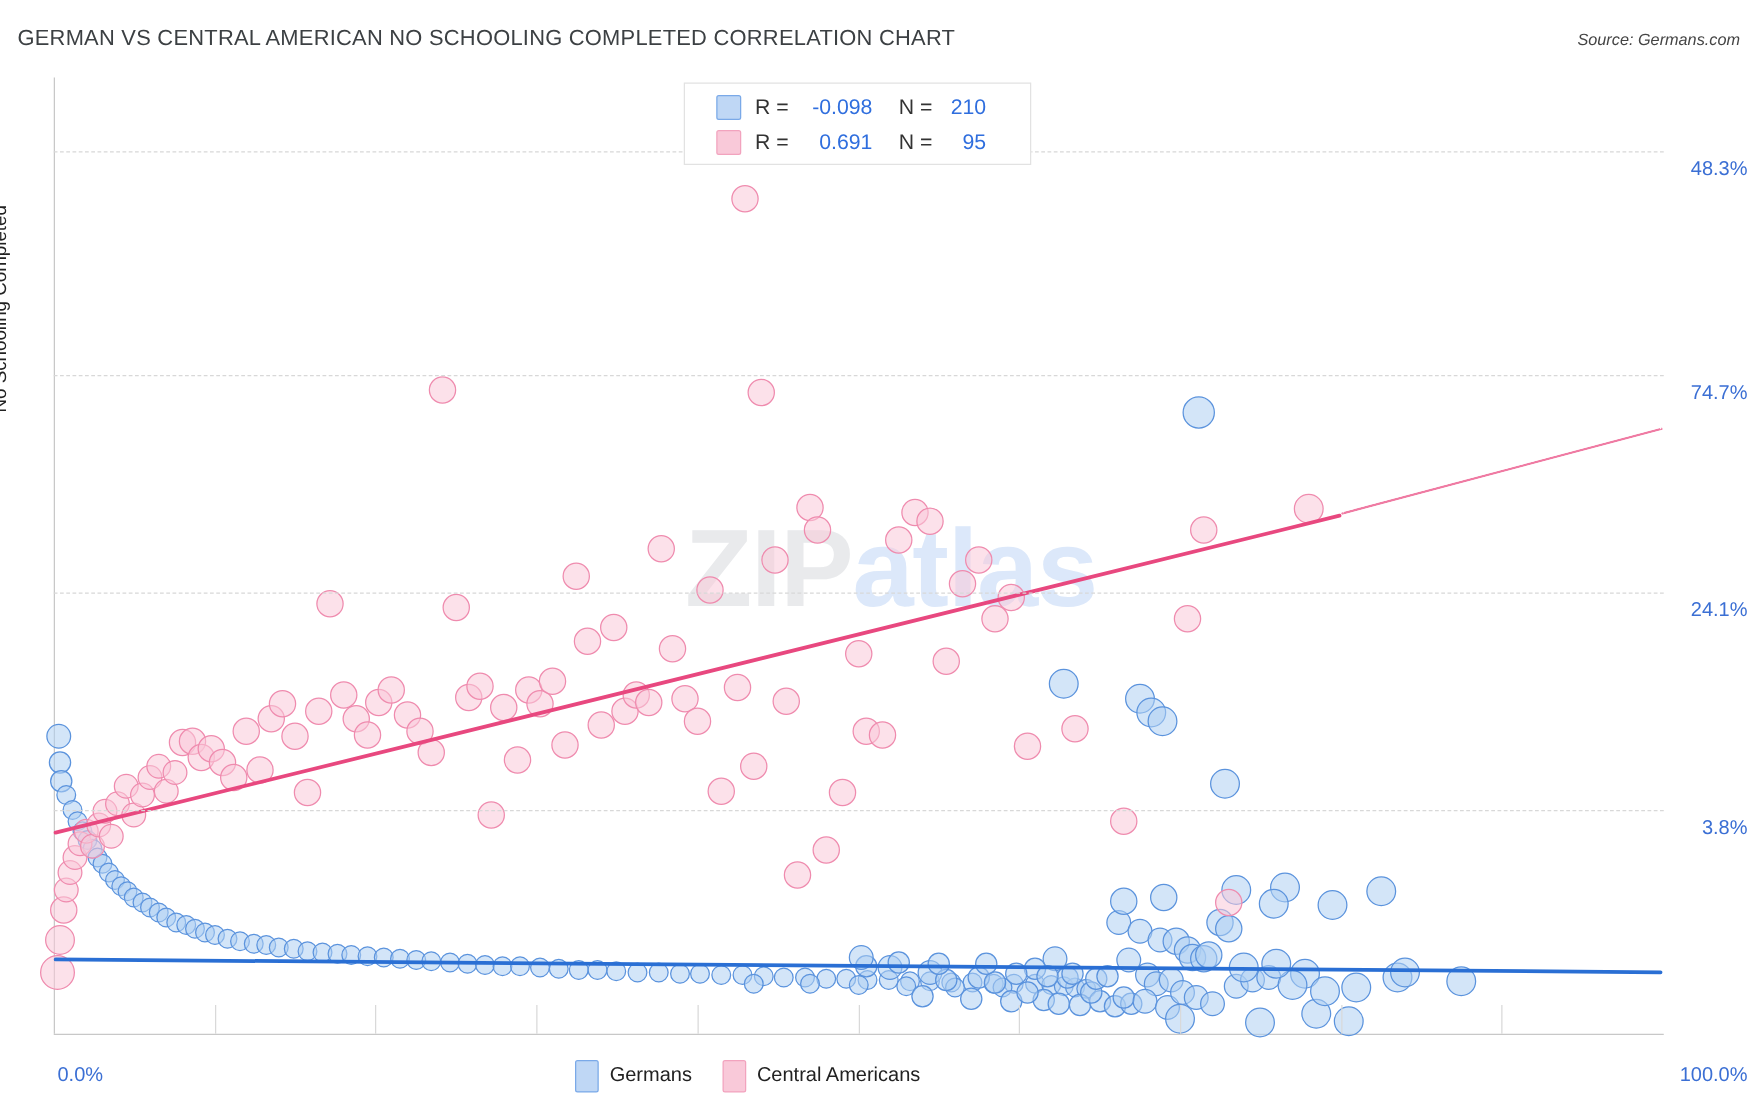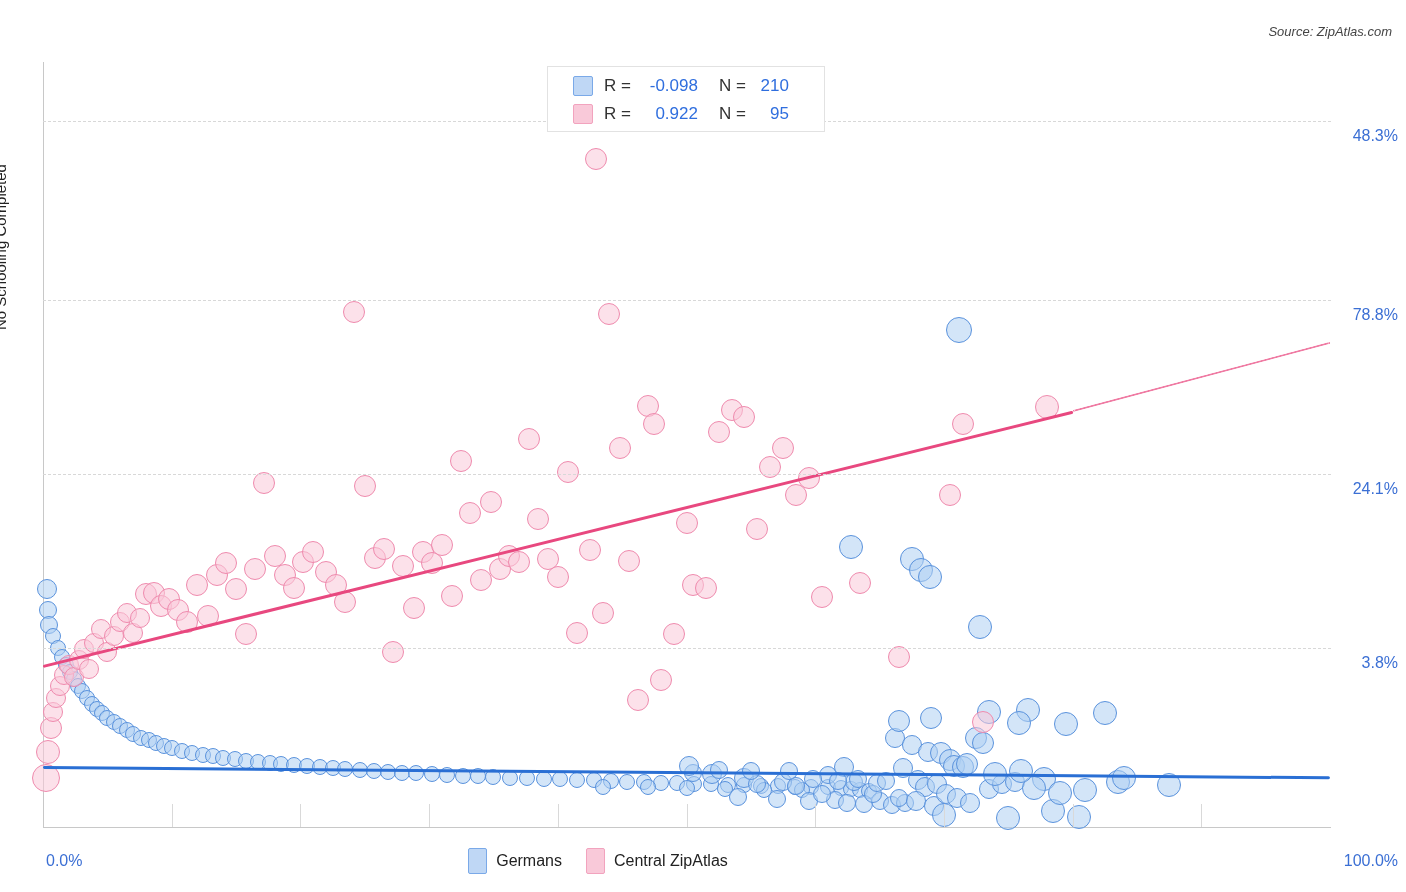--- a/index.html
+++ b/index.html
@@ -83,27 +83,31 @@
   .trend{position:absolute;transform-origin:left center;height:3px;border-radius:2px;}
   .trend.blue{background:#2a6fd4;}
   .trend.pink{background:#e8487f;}
   .trend.dash{height:0;border-top:2px dashed #ef7ba3;background:none;}
 </style>
 </head>
 <body>
 
 <div id="root">
 
-  <div class="source">Source: ZipAtlas.com</div>
+  <div class="title">GERMAN VS CENTRAL AMERICAN NO SCHOOLING COMPLETED CORRELATION CHART</div>
+  <div class="source">Source: Germans.com</div>
 
   <div class="ytitle">No Schooling Completed</div>
 
   <div class="axis-left"></div>
   <div class="axis-bottom"></div>
 
+  <div class="wm">
+    <span class="zip">ZIP</span><span class="atlas">atlas</span>
+  </div>
 
   <div class="plot" id="plot">
       <div class="pt b" style="left: -6.139px; top: 517.262px; width: 20px; height: 20px;"></div>
       <div class="pt b" style="left: -3.852px; top: 539.446px; width: 18px; height: 18px;"></div>
       <div class="pt b" style="left: -2.565px; top: 553.569px; width: 18px; height: 18px;"></div>
       <div class="pt b" style="left: 2.296px; top: 566.338px; width: 16px; height: 16px;"></div>
       <div class="pt b" style="left: 7.444px; top: 578.108px; width: 16px; height: 16px;"></div>
       <div class="pt b" style="left: 11.305px; top: 586.582px; width: 16px; height: 16px;"></div>
       <div class="pt b" style="left: 15.166px; top: 594.585px; width: 16px; height: 16px;"></div>
       <div class="pt b" style="left: 19.027px; top: 601.646px; width: 16px; height: 16px;"></div>
@@ -355,21 +359,21 @@
       <div class="trend blue" style="left: 0px; top: 703.8px; width: 1287.04px; transform: rotate(0.461069deg);"></div>
       <div class="trend pink" style="left: 0px; top: 602.585px; width: 1060.52px; transform: rotate(-13.8693deg);"></div>
       <div class="trend pink dash" style="left: 1029.6px; top: 348.369px; width: 266.298px; transform: rotate(-14.8527deg);"></div>
     </div>
   <div id="grid-layer">
       <div class="gridline" style="left: 43px; width: 1288px; top: 648.108px;"></div>
       <div class="ytick" style="top: 654.108px; right: 8px;">3.8%</div>
       <div class="gridline" style="left: 43px; width: 1288px; top: 473.923px;"></div>
       <div class="ytick" style="top: 479.923px; right: 8px;">24.1%</div>
       <div class="gridline" style="left: 43px; width: 1288px; top: 299.738px;"></div>
-      <div class="ytick" style="top: 305.738px; right: 8px;">78.8%</div>
+      <div class="ytick" style="top: 305.738px; right: 8px;">74.7%</div>
       <div class="gridline" style="left: 43px; width: 1288px; top: 120.846px;"></div>
       <div class="ytick" style="top: 126.846px; right: 8px;">48.3%</div>
     </div>
   <div id="tick-layer">
       <div class="xtickmark" style="left: 171.7px;"></div>
       <div class="xtickmark" style="left: 300.4px;"></div>
       <div class="xtickmark" style="left: 429.1px;"></div>
       <div class="xtickmark" style="left: 557.8px;"></div>
       <div class="xtickmark" style="left: 686.5px;"></div>
       <div class="xtickmark" style="left: 815.2px;"></div>
@@ -385,30 +389,30 @@
     <div class="statrow">
       <span class="sw blue"></span>
       <span class="stat-r">R =</span>
       <span class="stat-v num" style="width:62px">-0.098</span>
       <span class="stat-n">N =</span>
       <span class="stat-nv num" style="width:38px">210</span>
     </div>
     <div class="statrow">
       <span class="sw pink"></span>
       <span class="stat-r">R =</span>
-      <span class="stat-v num" style="width:62px">0.922</span>
+      <span class="stat-v num" style="width:62px">0.691</span>
       <span class="stat-n">N =</span>
       <span class="stat-nv num" style="width:38px">95</span>
     </div>
   </div>
 
   <div class="botlegend">
     <div class="blitem">
       <span class="blsw blue"></span>
       <span class="bltext">Germans</span>
     </div>
     <div class="blitem">
       <span class="blsw pink"></span>
-      <span class="bltext">Central ZipAtlas</span>
+      <span class="bltext">Central Americans</span>
     </div>
   </div>
 
 </div>
 
 </body></html>

